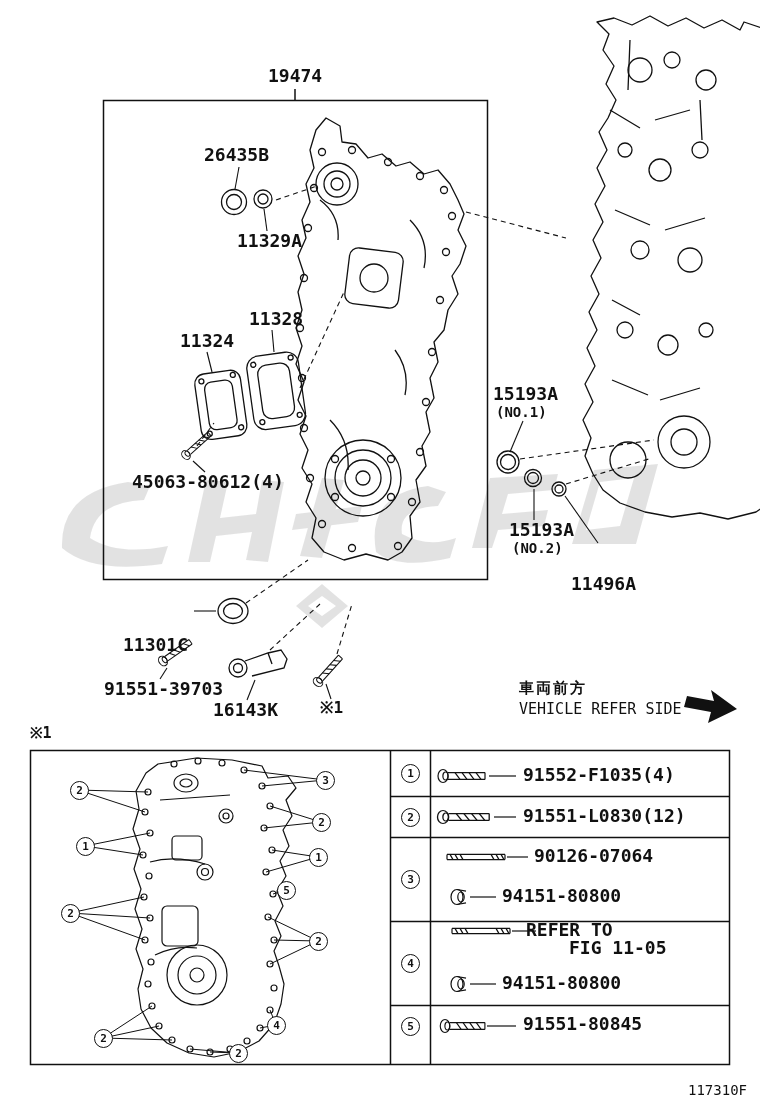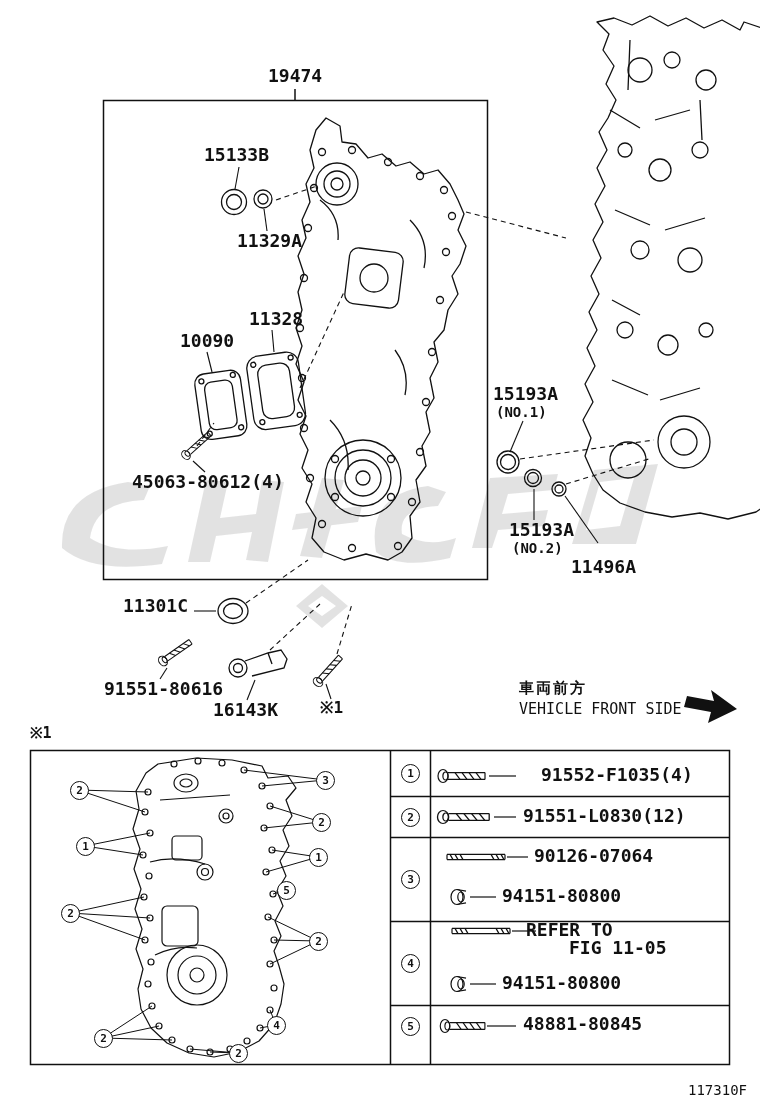--- a/index.html
+++ b/index.html
@@ -313,36 +313,36 @@
     <use href="#studI" transform="translate(452,931)"></use>
     <line x1="512" y1="931" x2="536" y2="931"></line>
     <use href="#nutI" transform="translate(457,984)"></use>
     <line x1="470" y1="984" x2="496" y2="984"></line>
     <use href="#boltH" transform="translate(445,1026) scale(0.95,1)"></use>
     <line x1="487" y1="1026" x2="516" y2="1026"></line>
   </g>
 </svg>
 
 <div class="lbl" style="left:268px;top:67px">19474</div>
-<div class="lbl" style="left:204px;top:146px">15133B</div>
+<div class="lbl" style="left:204px;top:146px">26435B</div>
 <div class="lbl" style="left:237px;top:232px">11329A</div>
 <div class="lbl" style="left:249px;top:310px">11328</div>
-<div class="lbl" style="left:180px;top:332px">10090</div>
+<div class="lbl" style="left:180px;top:332px">11324</div>
 <div class="lbl" style="left:132px;top:473px">45063-80612(4)</div>
 <div class="lbl" style="left:493px;top:385px">15193A</div>
 <div class="sub" style="left:496px;top:404px">(NO.1)</div>
 <div class="lbl" style="left:509px;top:521px">15193A</div>
 <div class="sub" style="left:512px;top:540px">(NO.2)</div>
-<div class="lbl" style="left:571px;top:558px">11496A</div>
-<div class="lbl" style="left:123px;top:597px">11301C</div>
-<div class="lbl" style="left:104px;top:680px">91551-80616</div>
+<div class="lbl" style="left:571px;top:575px">11496A</div>
+<div class="lbl" style="left:123px;top:636px">11301C</div>
+<div class="lbl" style="left:104px;top:680px">91551-39703</div>
 <div class="lbl" style="left:213px;top:701px">16143K</div>
 <div class="lbl" style="left:320px;top:700px;font-size:16px">※1</div>
 <div class="jp" style="left:519px;top:679px">車両前方</div>
-<div class="lbl sm reg" style="left:519px;top:702px">VEHICLE FRONT SIDE</div>
+<div class="lbl sm reg" style="left:519px;top:702px">VEHICLE REFER SIDE</div>
 
 <div class="lbl" style="left:30px;top:726px;font-size:15px">※1</div>
 <div class="lbl xs" style="left:688px;top:1083px">117310F</div>
 
 <div class="callout" style="left:70px;top:781px">
       <span>2</span>
     </div>
 <div class="callout" style="left:316px;top:771px">
       <span>3</span>
     </div>
@@ -383,22 +383,22 @@
 <div class="callout" style="left:401px;top:870px">
       <span>3</span>
     </div>
 <div class="callout" style="left:401px;top:954px">
       <span>4</span>
     </div>
 <div class="callout" style="left:401px;top:1017px">
       <span>5</span>
     </div>
 
-<div class="lbl" style="left:541px;top:766px">91552-F1035(4)</div>
+<div class="lbl" style="left:523px;top:766px">91552-F1035(4)</div>
 <div class="lbl" style="left:523px;top:807px">91551-L0830(12)</div>
 <div class="lbl" style="left:534px;top:847px">90126-07064</div>
 <div class="lbl" style="left:502px;top:887px">94151-80800</div>
 <div class="lbl" style="left:526px;top:921px">REFER TO</div>
 <div class="lbl" style="left:569px;top:939px">FIG 11-05</div>
 <div class="lbl" style="left:502px;top:974px">94151-80800</div>
-<div class="lbl" style="left:523px;top:1015px">48881-80845</div>
+<div class="lbl" style="left:523px;top:1015px">91551-80845</div>
 
 </div>
 
 </body></html>

